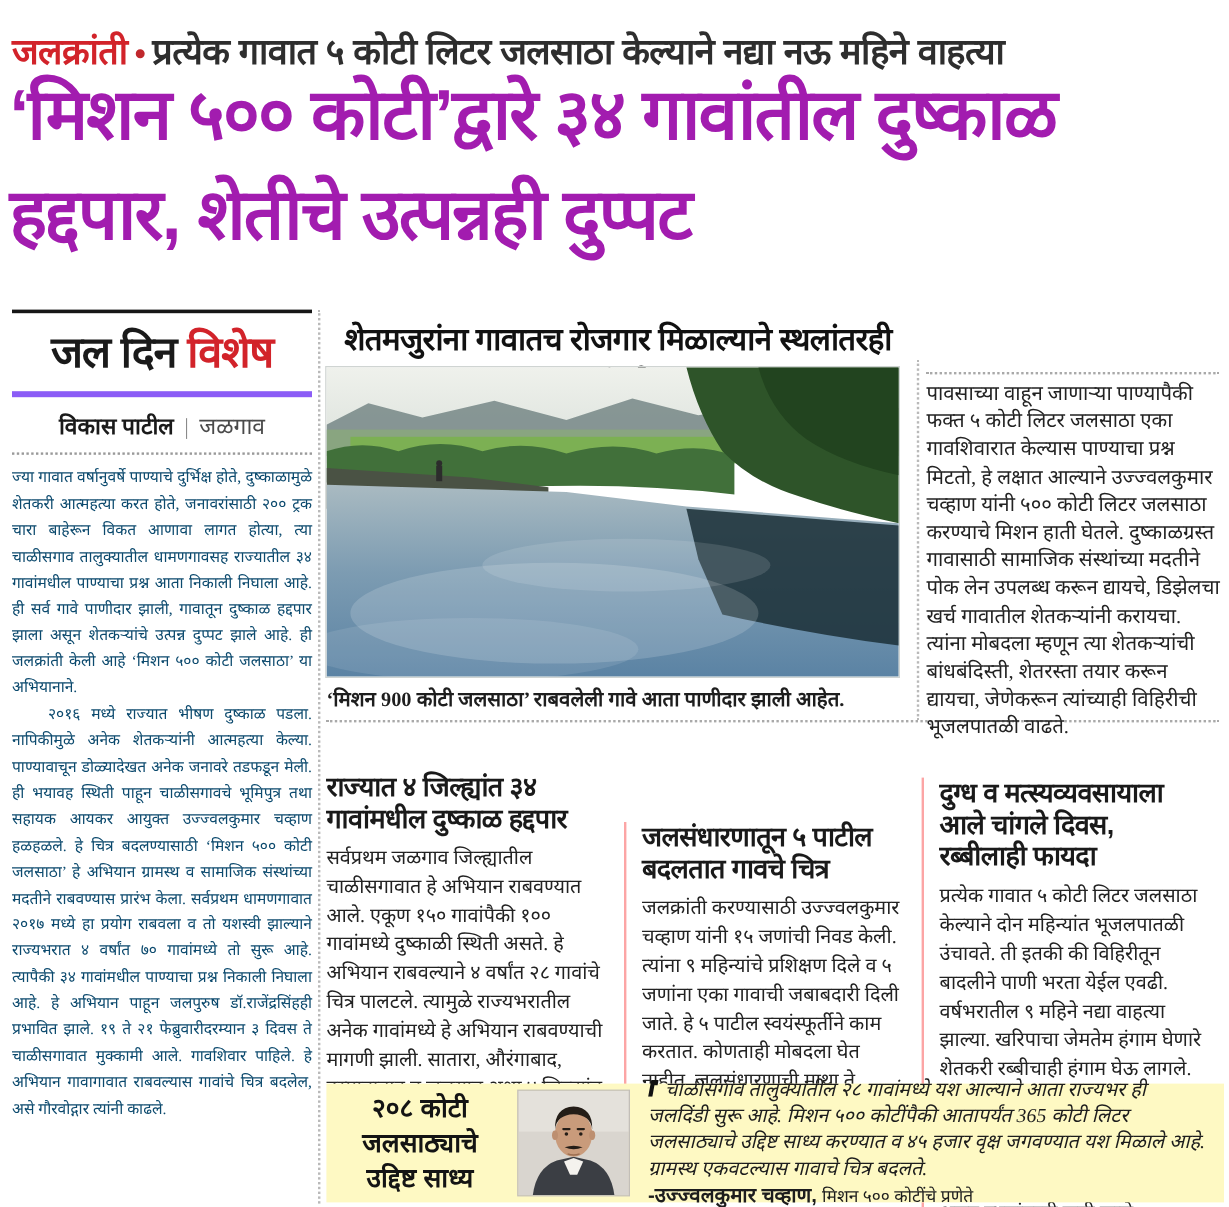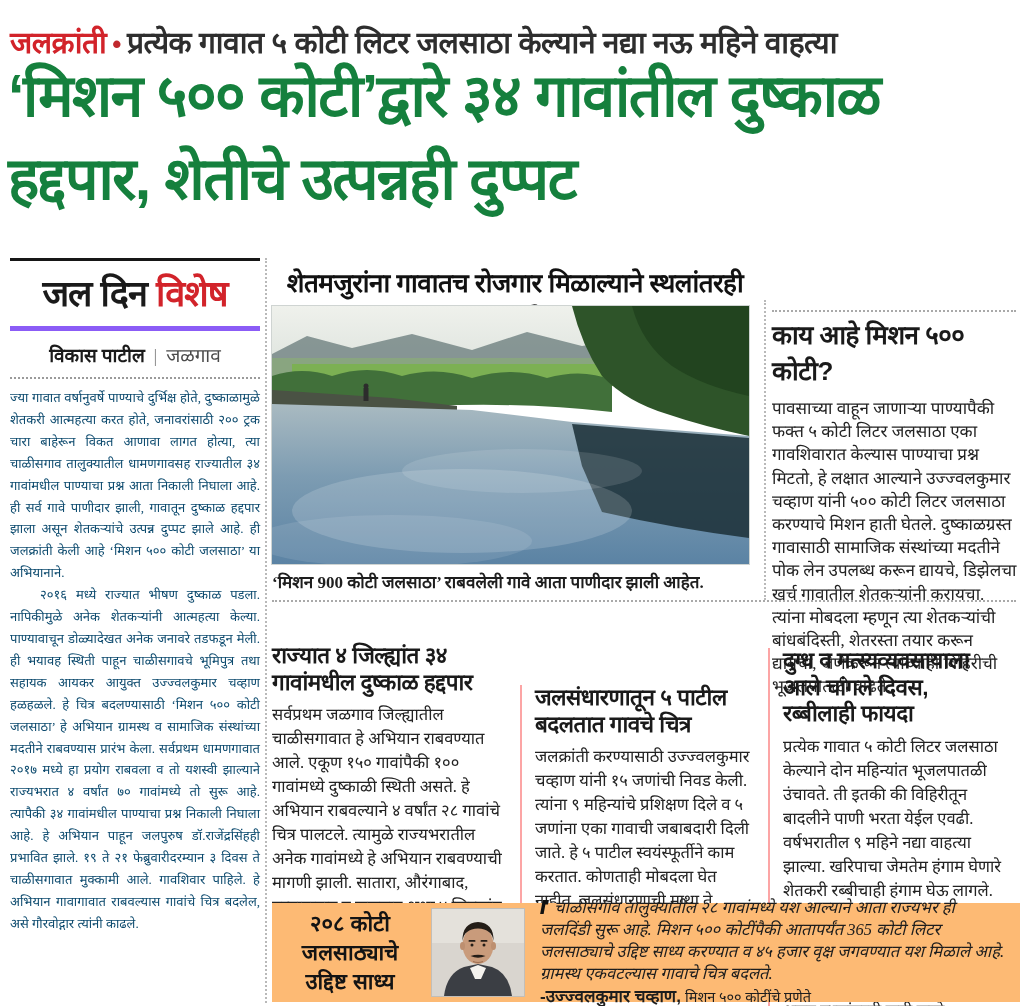--- a/index.html
+++ b/index.html
@@ -15,21 +15,21 @@
     position:absolute; top:21px; left:10px; width:1004px;
     font-family:"Liberation Sans","DejaVu Sans",sans-serif;
     font-size:30px; font-weight:bold; letter-spacing:-0.5px; white-space:nowrap;
   }
   .kicker-label { color:#d2232a; }
   .kicker-bullet { color:#c0282d; font-size:26px; padding:0 6px; }
   .kicker-text { color:#2e2e2e; }
   .headline {
     position:absolute; top:55px; left:8px; width:1012px;
     font-family:"Liberation Sans","DejaVu Sans",sans-serif;
-    font-size:59px; font-weight:bold; line-height:1.4; color:#15803d;
+    font-size:59px; font-weight:bold; line-height:1.4; color:#a21caf;
     letter-spacing:-1.5px;
   }
   
   .left-col { position:absolute; left:10px; top:258px; width:250px; }
   .masthead {
     border-top:3px solid #161616; border-bottom:5px solid #8b5cf6;
     text-align:center; padding:7px 0 9px;
     font-family:"Liberation Sans","DejaVu Sans",sans-serif;
     font-size:36px; font-weight:bold; letter-spacing:-1px;
   }
@@ -83,21 +83,21 @@
   .sub + .sub { border-left:2px solid #fca5a5; padding-left:13px;margin-top:36px; }
   .sub-heading {
     font-family:"Liberation Sans","DejaVu Sans",sans-serif;
     font-size:22.5px; font-weight:bold; line-height:1.18;
     letter-spacing:-0.5px; margin-bottom:7px;
   }
   .sub-body { font-size:16.5px; line-height:24px; color:#222; }
   
   .quote-box {
     position:absolute; left:272px; top:903px; width:748px; height:99px;
-    background:#fdba74; display:flex; align-items:center;
+    background:#fef9c3; display:flex; align-items:center;
   }
   .qb-headline {
     width:128px; margin-left:14px; text-align:center;
     font-family:"Liberation Sans","DejaVu Sans",sans-serif;
     font-size:22px; font-weight:bold; line-height:1.32; color:#141414;
   }
   .qb-photo {
     width:92px; height:87px; margin:0 16px 0 18px; flex:none;
     background:#dcd8d2; outline:1px solid #c2beb8;
   }
@@ -173,21 +173,20 @@
     <ellipse cx="250" cy="165" rx="120" ry="22" fill="#ffffff" opacity="0.12"></ellipse>
     <ellipse cx="120" cy="235" rx="140" ry="26" fill="#ffffff" opacity="0.10"></ellipse>
     <circle cx="94" cy="80" r="2.5" fill="#2c2c2c"></circle>
     <rect x="91.5" y="82" width="5" height="13" fill="#2c2c2c"></rect>
   </svg>
 </div>
 
 <div class="caption">‘मिशन 900 कोटी जलसाठा’ राबवलेली गावे आता पाणीदार झाली आहेत.</div>
 
 <div class="sidebar">
-  <div class="sidebar-heading">काय आहे मिशन ५०० कोटी?</div>
   <div class="sidebar-body">पावसाच्या वाहून जाणाऱ्या पाण्यापैकी फक्त ५ कोटी लिटर जलसाठा एका गावशिवारात केल्यास पाण्याचा प्रश्न मिटतो, हे लक्षात आल्याने उज्ज्वलकुमार चव्हाण यांनी ५०० कोटी लिटर जलसाठा करण्याचे मिशन हाती घेतले. दुष्काळग्रस्त गावासाठी सामाजिक संस्थांच्या मदतीने पोक लेन उपलब्ध करून द्यायचे, डिझेलचा खर्च गावातील शेतकऱ्यांनी करायचा. त्यांना मोबदला म्हणून त्या शेतकऱ्यांची बांधबंदिस्ती, शेतरस्ता तयार करून द्यायचा, जेणेकरून त्यांच्याही विहिरीची भूजलपातळी वाढते.</div>
 </div>
 
 <div class="subs">
   <div class="sub">
     <div class="sub-heading">राज्यात ४ जिल्ह्यांत ३४ गावांमधील दुष्काळ हद्दपार</div>
     <div class="sub-body">सर्वप्रथम जळगाव जिल्ह्यातील चाळीसगावात हे अभियान राबवण्यात आले. एकूण १५० गावांपैकी १०० गावांमध्ये दुष्काळी स्थिती असते. हे अभियान राबवल्याने ४ वर्षांत २८ गावांचे चित्र पालटले. त्यामुळे राज्यभरातील अनेक गावांमध्ये हे अभियान राबवण्याची मागणी झाली. सातारा, औरंगाबाद, उस्मानाबाद व जळगाव अशा ४ जिल्ह्यांत ७० गावांमध्ये हे काम सुरू आहे. आतापर्यंत ३४ गावे टंचाईमुक्त झाली असून ३६ गावांमध्ये कामे सुरू आहे.</div>
   </div>
   <div class="sub">
     <div class="sub-heading">जलसंधारणातून ५ पाटील बदलतात गावचे चित्र</div>

